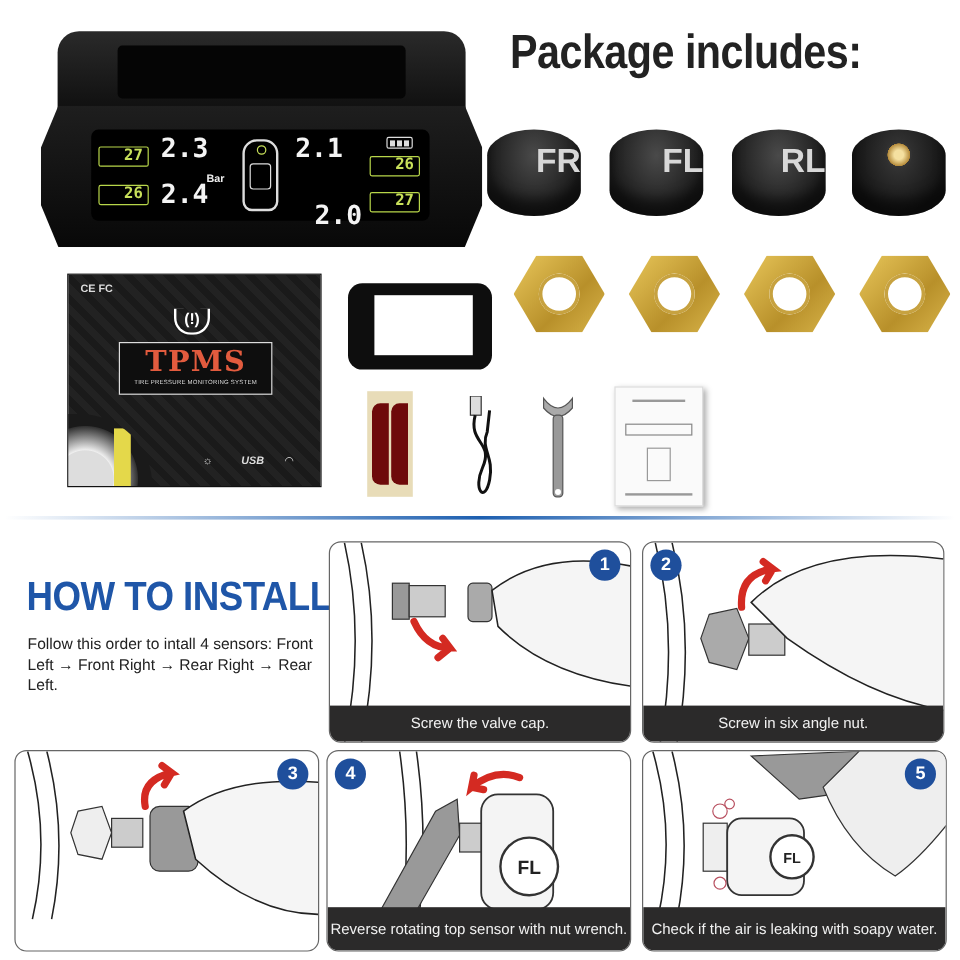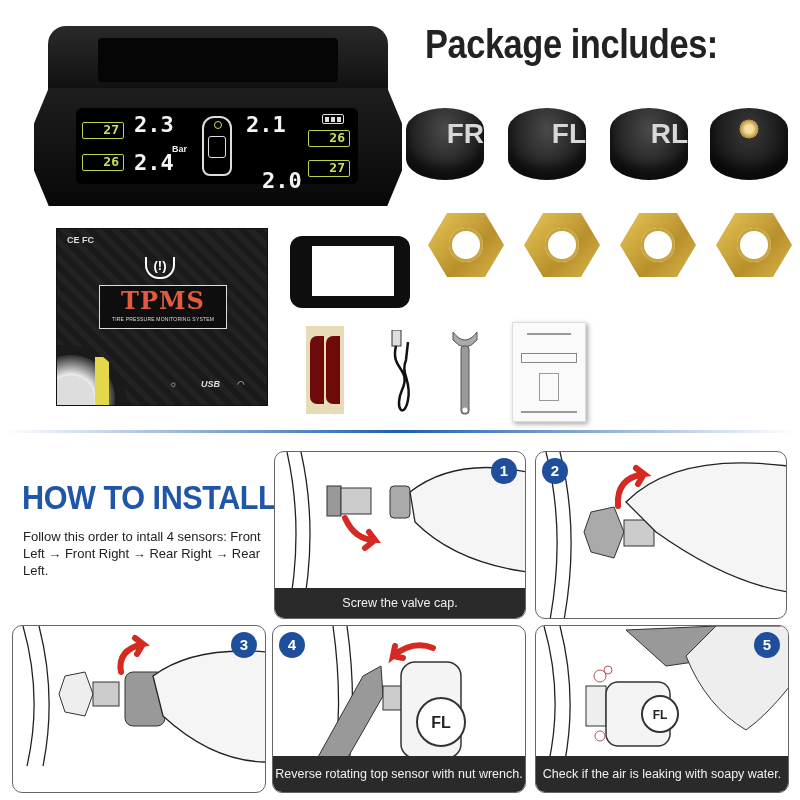--- a/index.html
+++ b/index.html
@@ -172,20 +172,21 @@
 
 <div class="abs card" style="left:535px; top:451px; width:252px; height:168px;">
   <svg width="252" height="168">
     <path d="M10 0 Q 30 80 14 168 M24 0 Q 44 80 28 168" stroke="#222" fill="none" stroke-width="1.3"></path>
     <polygon points="55,60 78,55 88,80 78,106 55,100 48,80" fill="#aaa" stroke="#333"></polygon>
     <rect x="88" y="68" width="30" height="26" fill="#ccc" stroke="#333"></rect>
     <path d="M90 50 Q 140 0 252 14 L 252 140 Q 190 130 120 80 Z" fill="#f5f5f5" stroke="#222" stroke-width="1.3"></path>
     <path d="M82 54 Q 80 26 108 22 L 100 16 M108 22 L 102 32" stroke="#d42a22" stroke-width="6" fill="none" stroke-linecap="round"></path>
   </svg>
   <div class="num" style="left:6px; top:6px;">2</div>
+  <div class="cap-bar" style="height:30px;">Screw in six angle nut.</div>
 </div>
 
 <div class="abs card" style="left:12px; top:625px; width:254px; height:168px;">
   <svg width="254" height="168">
     <path d="M10 0 Q 30 70 14 140 M26 0 Q 44 70 30 140" stroke="#222" fill="none" stroke-width="1.3"></path>
     <polygon points="52,50 72,46 80,68 72,90 52,86 46,68" fill="#eee" stroke="#333"></polygon>
     <rect x="80" y="56" width="26" height="24" fill="#ccc" stroke="#333"></rect>
     <rect x="112" y="46" width="40" height="54" rx="8" fill="#999" stroke="#333"></rect>
     <path d="M140 50 Q 180 20 254 26 L 254 136 Q 200 136 150 90 Z" fill="#f5f5f5" stroke="#222" stroke-width="1.3"></path>
     <path d="M108 46 Q 104 24 130 18 L 122 12 M130 18 L 124 28" stroke="#d42a22" stroke-width="6" fill="none" stroke-linecap="round"></path>

